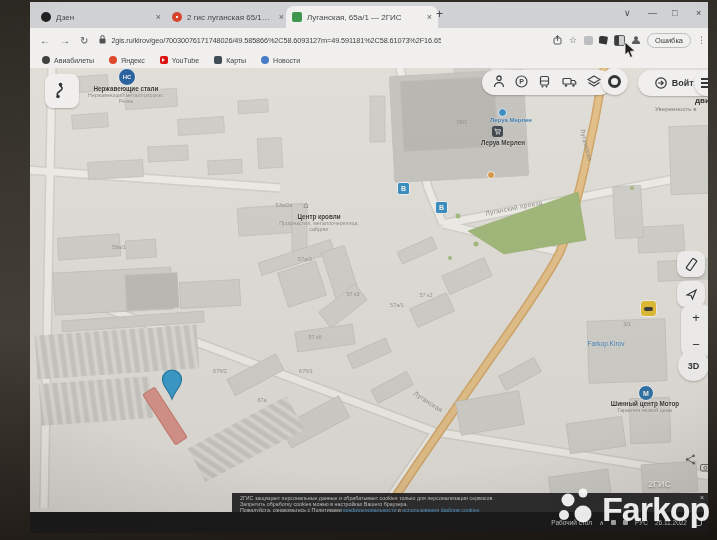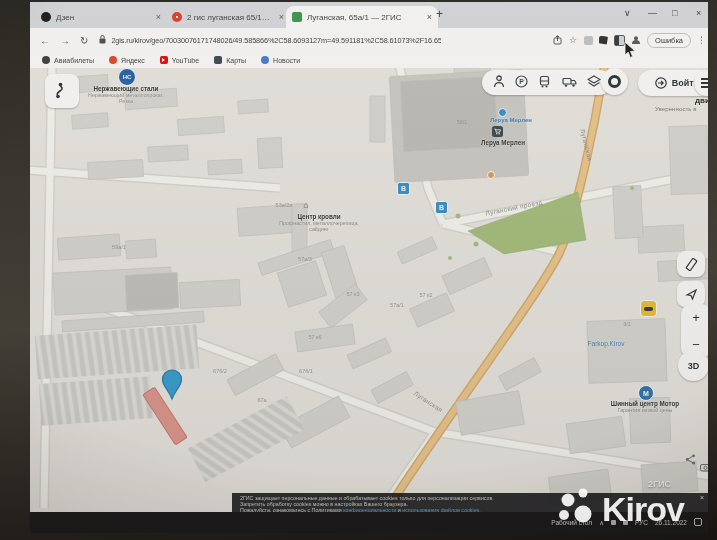--- a/index.html
+++ b/index.html
@@ -462,14 +462,14 @@
 
 <div class="avito">
   <svg width="50" height="46" viewBox="0 0 50 46">
     <g fill="rgba(250,250,250,0.93)">
       <circle cx="16" cy="14" r="6.5"></circle>
         <circle cx="31" cy="7" r="4.5"></circle>
         <circle cx="12" cy="29" r="5"></circle>
         <circle cx="31" cy="28" r="8.5"></circle>
     </g>
   </svg>
-  <span class="word">Kirov</span>
+  <span class="word">Farkop</span>
 </div>
 
 </body></html>

